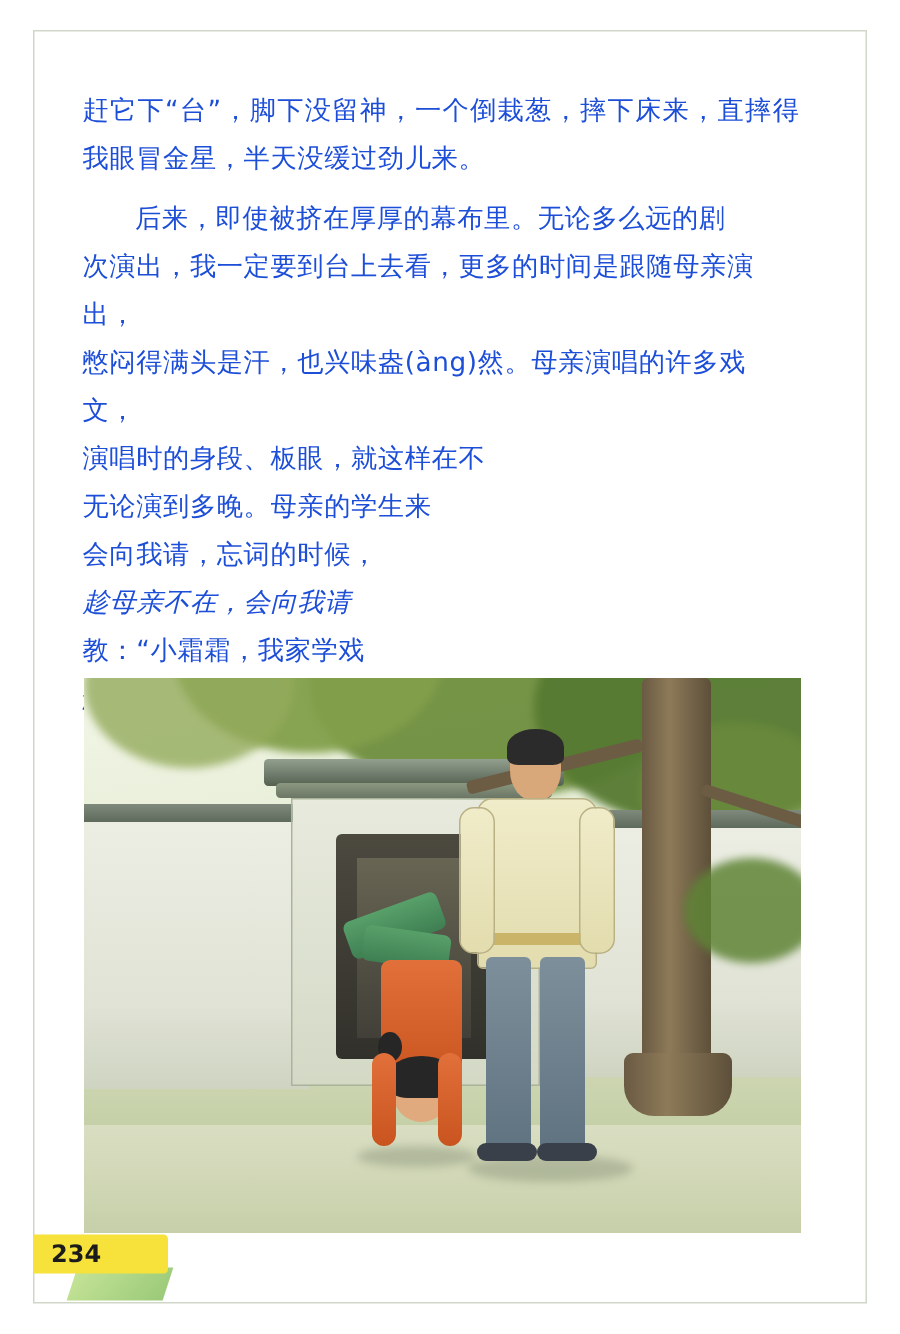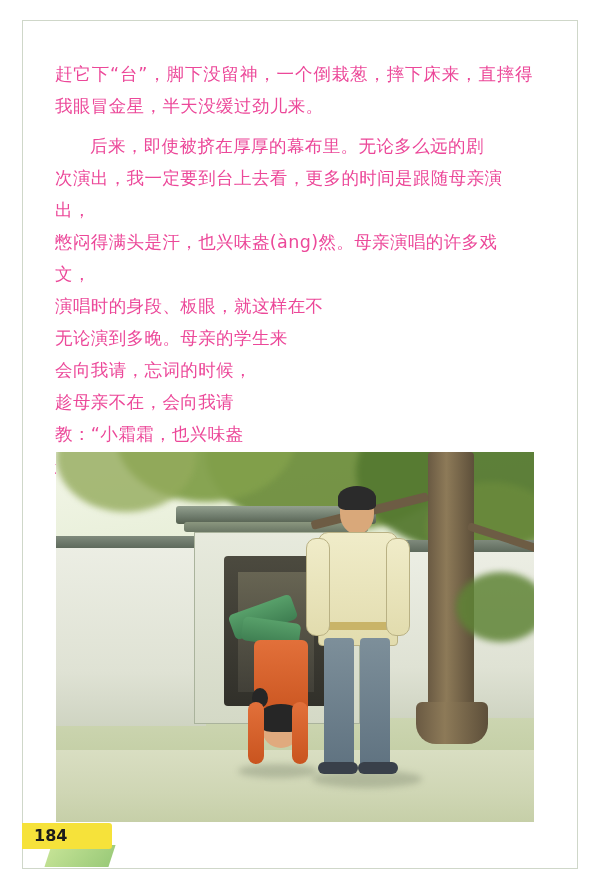--- a/index.html
+++ b/index.html
@@ -31,21 +31,21 @@
     box-sizing: border-box;
     pointer-events: none;
   }
   .text-block {
     position: absolute;
     left: 55px;
     top: 58px;
     width: 478px;
     font-size: 17.5px;
     line-height: 32px;
-    color: #ec4899;
+    color: #1d4ed8;
     letter-spacing: 0.4px;
     font-family: "DejaVu Sans", "Liberation Sans", sans-serif;
   }
   .para {
     margin: 0 0 0 0;
     text-align: justify;
     text-justify: inter-ideograph;
   }
   .para2 {
     margin-top: 8px;
@@ -228,22 +228,22 @@
 
     <p class="para">赶它下“台”，脚下没留神，一个倒栽葱，摔下床来，直摔得我眼冒金星，半天没缓过劲儿来。</p>
 
     <div class="para2">
       <div style="text-indent:2em;">后来，即使被挤在厚厚的幕布里。无论多么远的剧</div>
       <div>次演出，我一定要到台上去看，更多的时间是跟随母亲演出，</div>
       <div>憋闷得满头是汗，也兴味盎(àng)然。母亲演唱的许多戏文，</div>
       <div class="narrow">演唱时的身段、板眼，就这样在不</div>
       <div class="narrow">无论演到多晚。母亲的学生来</div>
       <div style="width:250px;">会向我请，忘词的时候，</div>
-      <div style="width:250px;">趁母亲不在，会向我请</div>
-      <div style="width:250px;">教：“小霜霜，也兴味盎</div>
+      <div style="width:250px;font-style:italic;">趁母亲不在，会向我请</div>
+      <div style="width:250px;">教：“小霜霜，我家学戏</div>
       <div style="width:250px;">怎么唱来着？”</div>
     </div>
 
   </div>
 
   <div class="illus">
     <div class="sky"></div>
 
     <div class="foliage-mass" style="left:150px; top:-70px; width:250px; height:150px; background:#6f8f3e;"></div>
     <div class="foliage-mass" style="left:300px; top:-60px; width:230px; height:160px; background:#567a31;"></div>
@@ -292,16 +292,16 @@
     <div class="kid-head" style="left:206px; top:258px; width:38px; height:38px;"></div>
     <div class="kid-hair" style="left:202px; top:252px; width:46px; height:28px; border-radius:50% 50% 30% 30%;"></div>
     <div class="kid-hair" style="left:196px; top:236px; width:16px; height:20px;"></div>
     <div class="kid-shirt" style="left:192px; top:250px; width:16px; height:62px; border-radius:8px;"></div>
     <div class="kid-shirt" style="left:236px; top:250px; width:16px; height:62px; border-radius:8px;"></div>
   </div>
 
   <div class="page-num-wrap">
     <div class="page-deco"></div>
     <div class="page-num-band"></div>
-    <div class="page-num">184</div>
+    <div class="page-num">234</div>
   </div>
 
 </div>
 
 </body></html>

